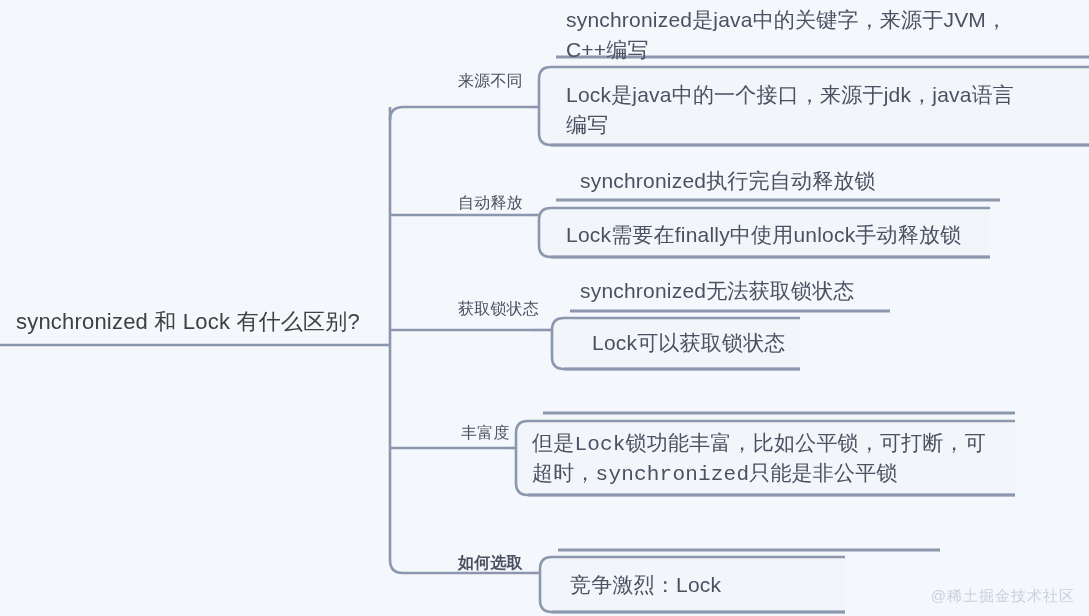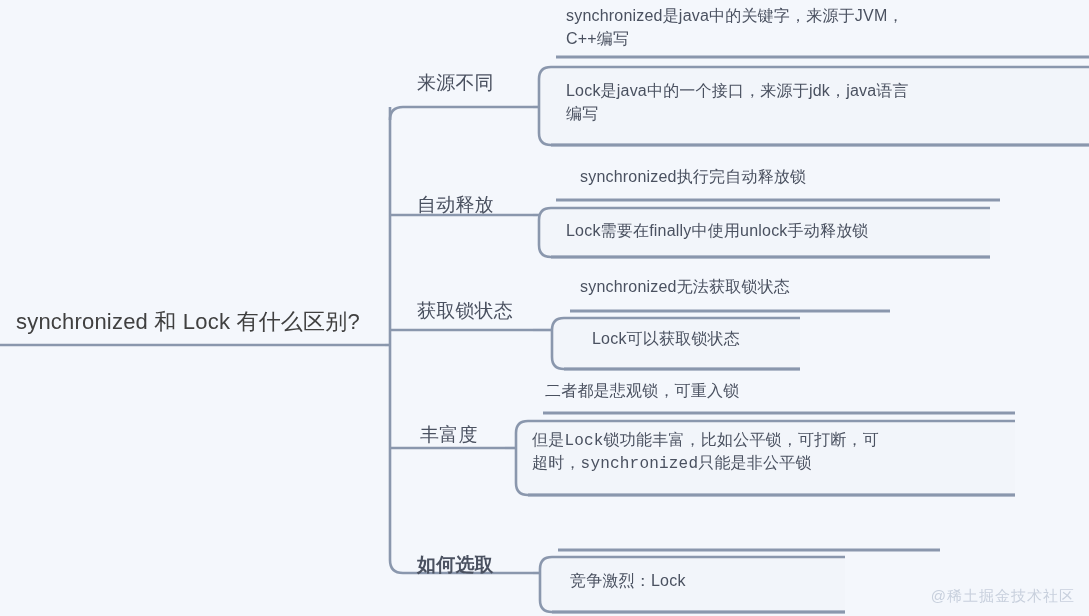--- a/index.html
+++ b/index.html
@@ -40,26 +40,27 @@
     white-space: pre-wrap;
     letter-spacing: 0.2px;
   }
 
   .node-root {
     font-size: 22px;
     color: #404040;
   }
 
   .node-branch {
-    font-size: 19px;
+    font-size: 16px;
     color: #4a5160;
+    margin-left: 41px;
   }
 
   .node-leaf {
-    font-size: 16px;
+    font-size: 21px;
     color: #4a5160;
   }
 
   .watermark {
     position: absolute;
     right: 14px;
     bottom: 10px;
     font-size: 15px;
     color: #c8d0dd;
     letter-spacing: 1px;
@@ -183,21 +184,20 @@
 编写</div>
 
   <div class="node node-leaf" style="left:580px; top:166px;">synchronized执行完自动释放锁</div>
 
   <div class="node node-leaf" style="left:566px; top:220px;">Lock需要在finally中使用unlock手动释放锁</div>
 
   <div class="node node-leaf" style="left:580px; top:276px;">synchronized无法获取锁状态</div>
 
   <div class="node node-leaf" style="left:592px; top:328px;">Lock可以获取锁状态</div>
 
-  <div class="node node-leaf" style="left:545px; top:380px;">二者都是悲观锁，可重入锁</div>
 
   <div class="node node-leaf" style="left:532px; top:430px; width:490px;font-family:Liberation Mono, monospace;">但是Lock锁功能丰富，比如公平锁，可打断，可
 超时，synchronized只能是非公平锁</div>
 
 
   <div class="node node-leaf" style="left:570px; top:570px;">竞争激烈：Lock</div>
 
   <div class="watermark">@稀土掘金技术社区</div>
 
 </div>

